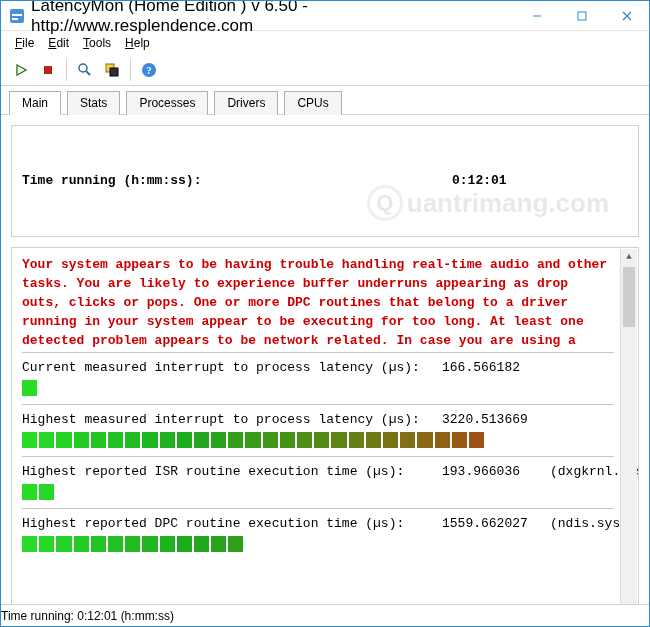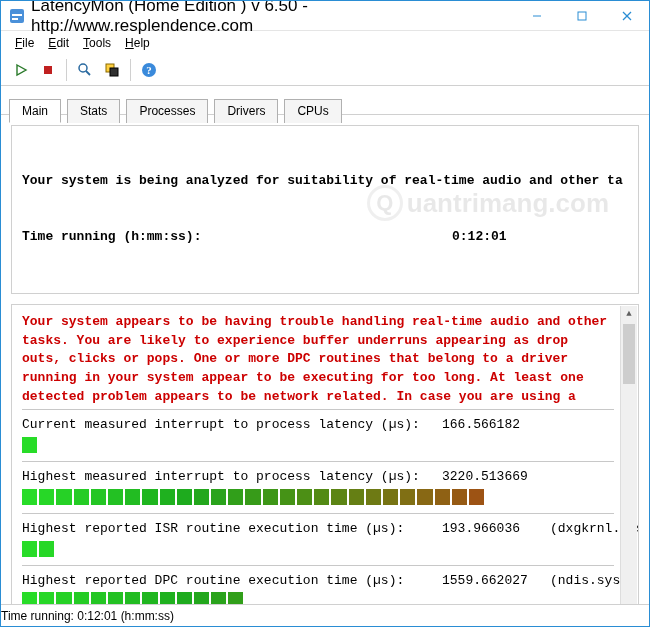--- a/index.html
+++ b/index.html
@@ -10,21 +10,21 @@
 .win-controls { display: flex; height: 100%; }
 .win-btn { width: 45px; height: 29px; display: flex; align-items: center; justify-content: center; color: #2a8dd4; font-size: 12px; }
 .win-btn.close { width: 45px; }
 .menubar { display: flex; padding: 3px 8px; gap: 2px; font-size: 12px; }
 .menu-item { padding: 2px 6px; cursor: default; }
 .menu-item u { text-decoration: underline; }
 .toolbar { display: flex; align-items: center; padding: 3px 8px; gap: 3px; border-bottom: 1px solid #d0d0d0; }
 .tbtn { width: 24px; height: 24px; border: 1px solid transparent; display: flex; align-items: center; justify-content: center; cursor: pointer; }
 .tsep { width: 1px; height: 22px; background: #d0d0d0; margin: 0 3px; }
 .tabbar { display: flex; padding: 4px 8px 0 8px; gap: 6px; border-bottom: 1px solid #d0d0d0; position: relative;}
-.tab { padding: 4px 12px; border: 1px solid #b0b0b0; border-bottom: none; background: #f5f5f5; font-size: 12px; cursor: pointer; position: relative; top:9px;}
+.tab { padding: 4px 12px; border: 1px solid #b0b0b0; border-bottom: none; background: #f5f5f5; font-size: 12px; cursor: pointer; position: relative; top:1px;}
 .tab.active { background: #fff; border-bottom: 1px solid #fff; }
 .content { flex: 1; padding: 10px 10px; overflow: hidden; position: relative; }
 .mono-box { border: 1px solid #d0d0d0; padding: 8px 10px; font-family: "Courier New", monospace; font-size: 13px; font-weight: bold; margin-bottom: 10px; white-space: pre-wrap; line-height: 1.45; }
 .mono-box .row { display: flex; }
 .mono-box .lbl { flex: 0 0 430px; }
 .scroll-area { border: 1px solid #d0d0d0; padding: 8px 6px 8px 10px; font-family: "Courier New", monospace; font-size: 13px; line-height: 1.45; position: relative; height: 420px; overflow: hidden; }
 .scroll-inner { padding-right: 18px; }
 .warning { color: #cc0000; font-weight: bold; }
 .metric-row { display: flex; font-weight: normal; }
 .metric-row .ml { flex: 0 0 420px; }
@@ -119,21 +119,20 @@
   <div class="tab">CPUs</div>
 </div>
 
 <div class="content">
   <div class="watermark">
       <span class="qcirc">Q</span>
       <span>uantrimang.com</span>
     </div>
 
   <div class="mono-box">
-    <div>Your system is being analyzed for suitability of real-time audio and other ta</div>
     <div class="row">
       <span class="lbl">Time running (h:mm:ss):</span>
       <span>0:12:01</span>
     </div>
   </div>
 
   <div class="scroll-area">
     <div class="scroll-inner">
       <div class="warning">Your system appears to be having trouble handling real-time audio and other tasks. You are likely to experience buffer underruns appearing as drop outs, clicks or pops. One or more DPC routines that belong to a driver running in your system appear to be executing for too long. At least one detected problem appears to be network related. In case you are using a</div>
       <hr class="sep-line">

